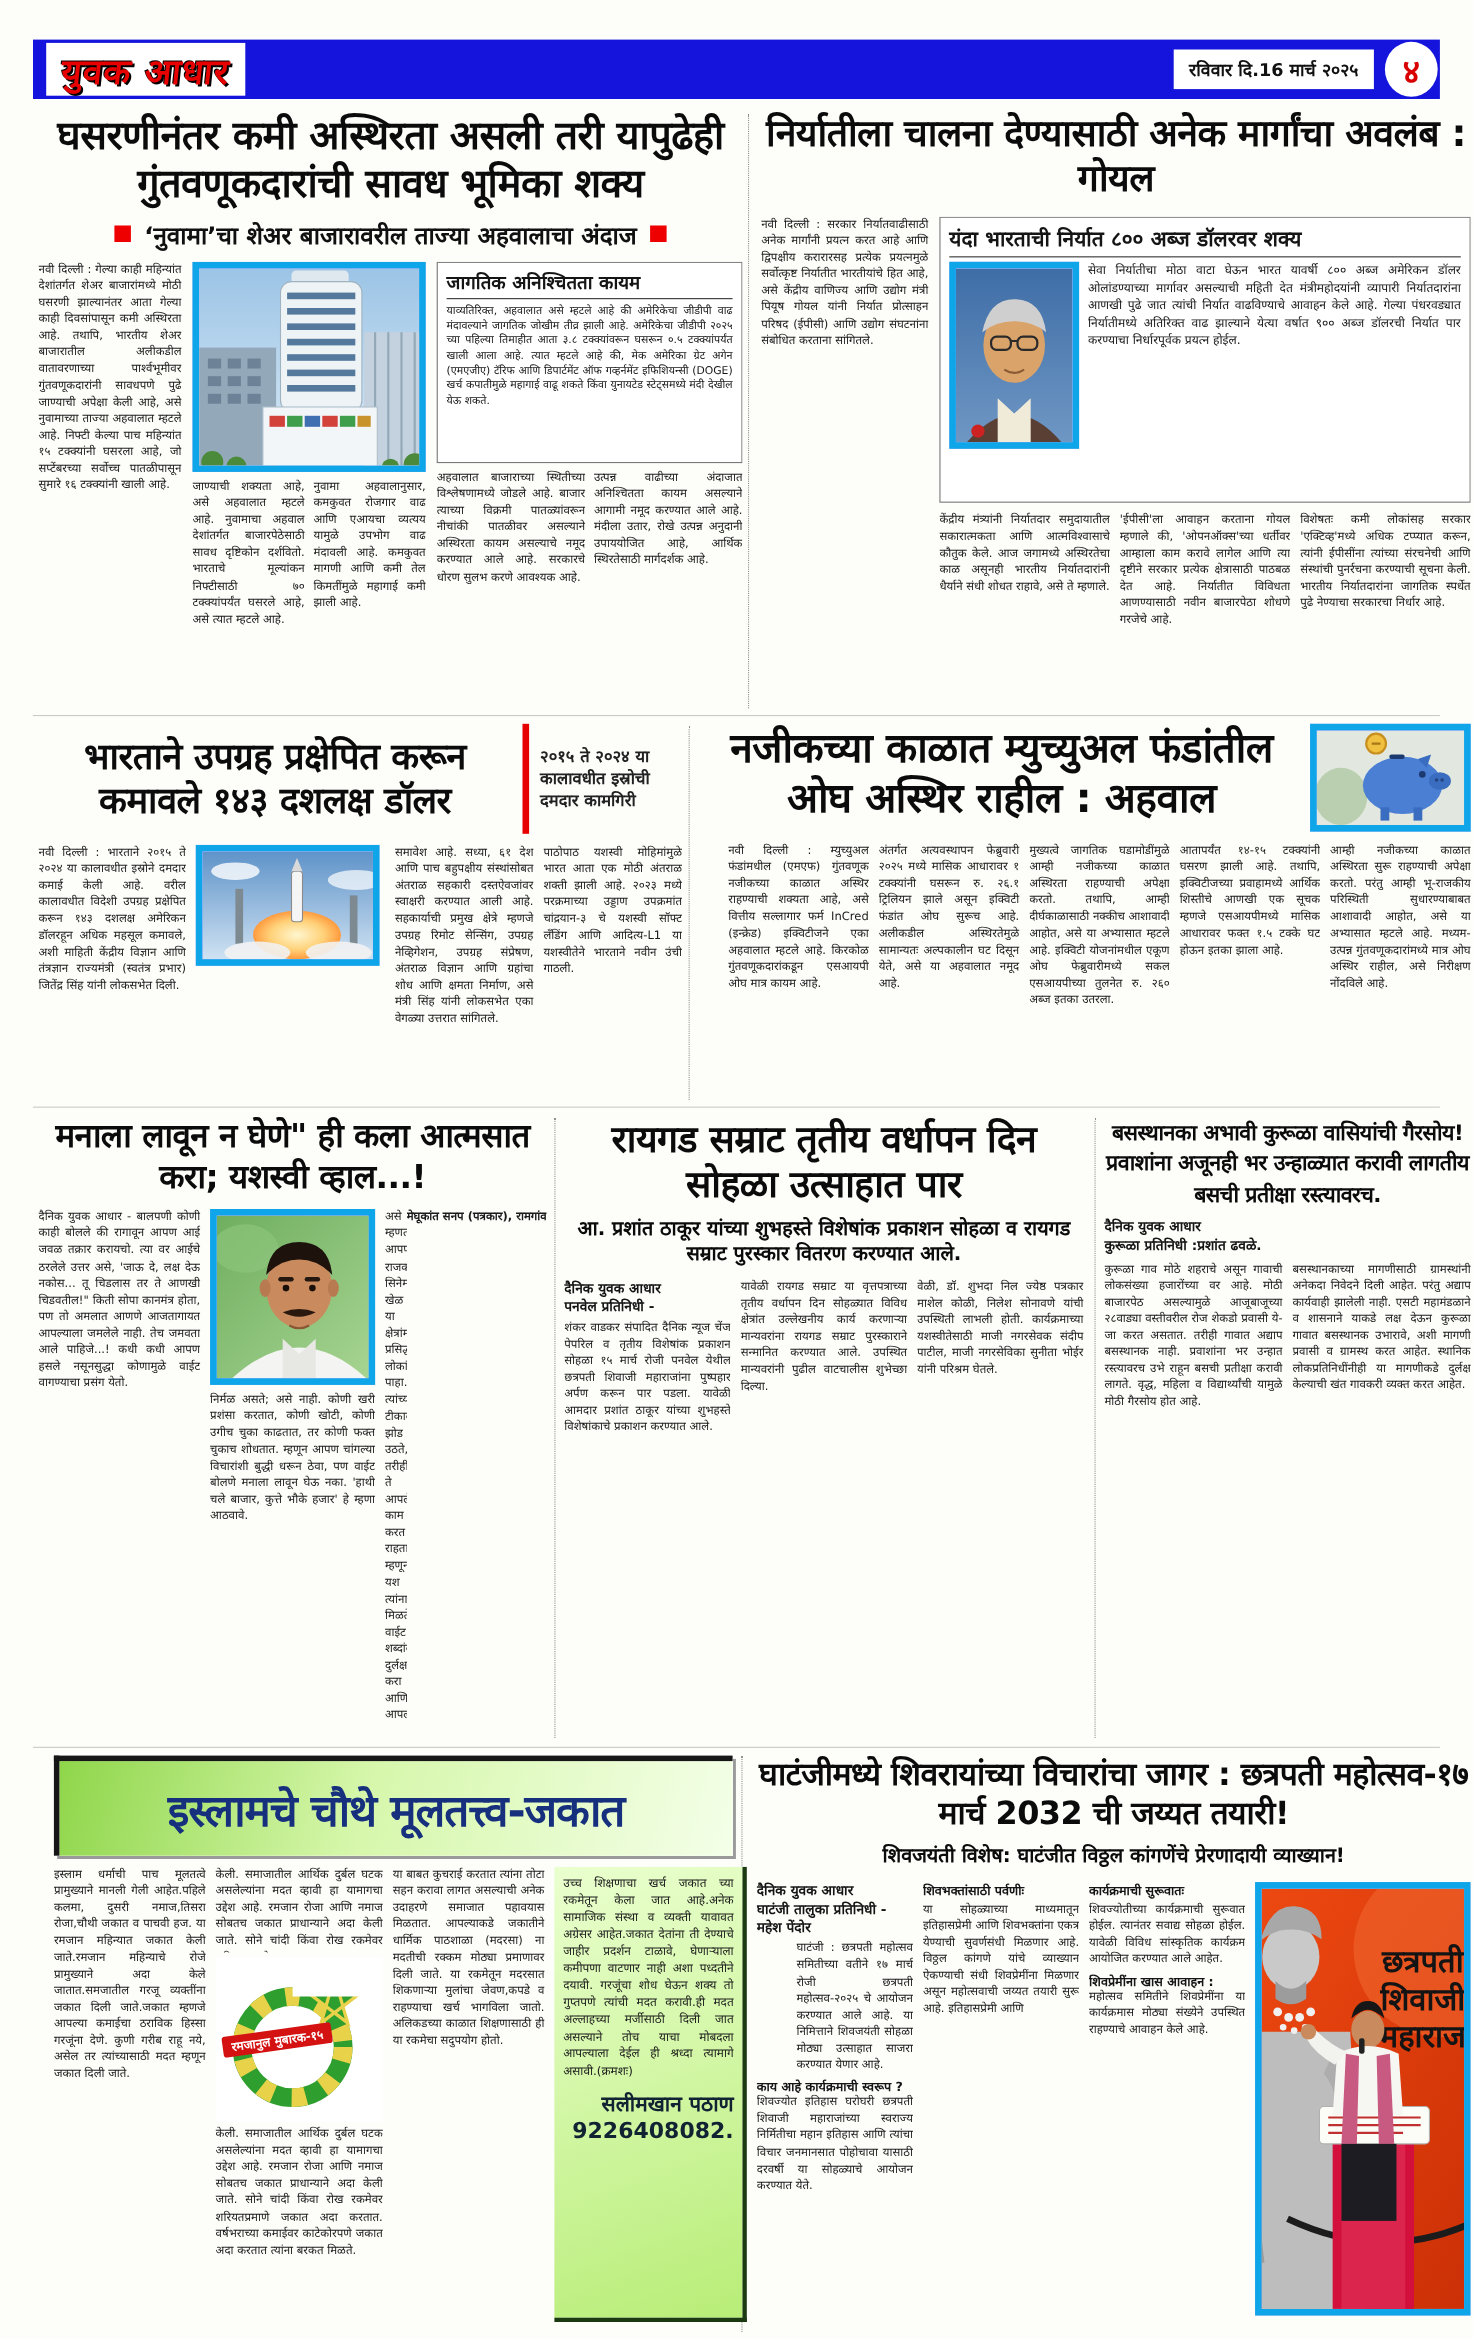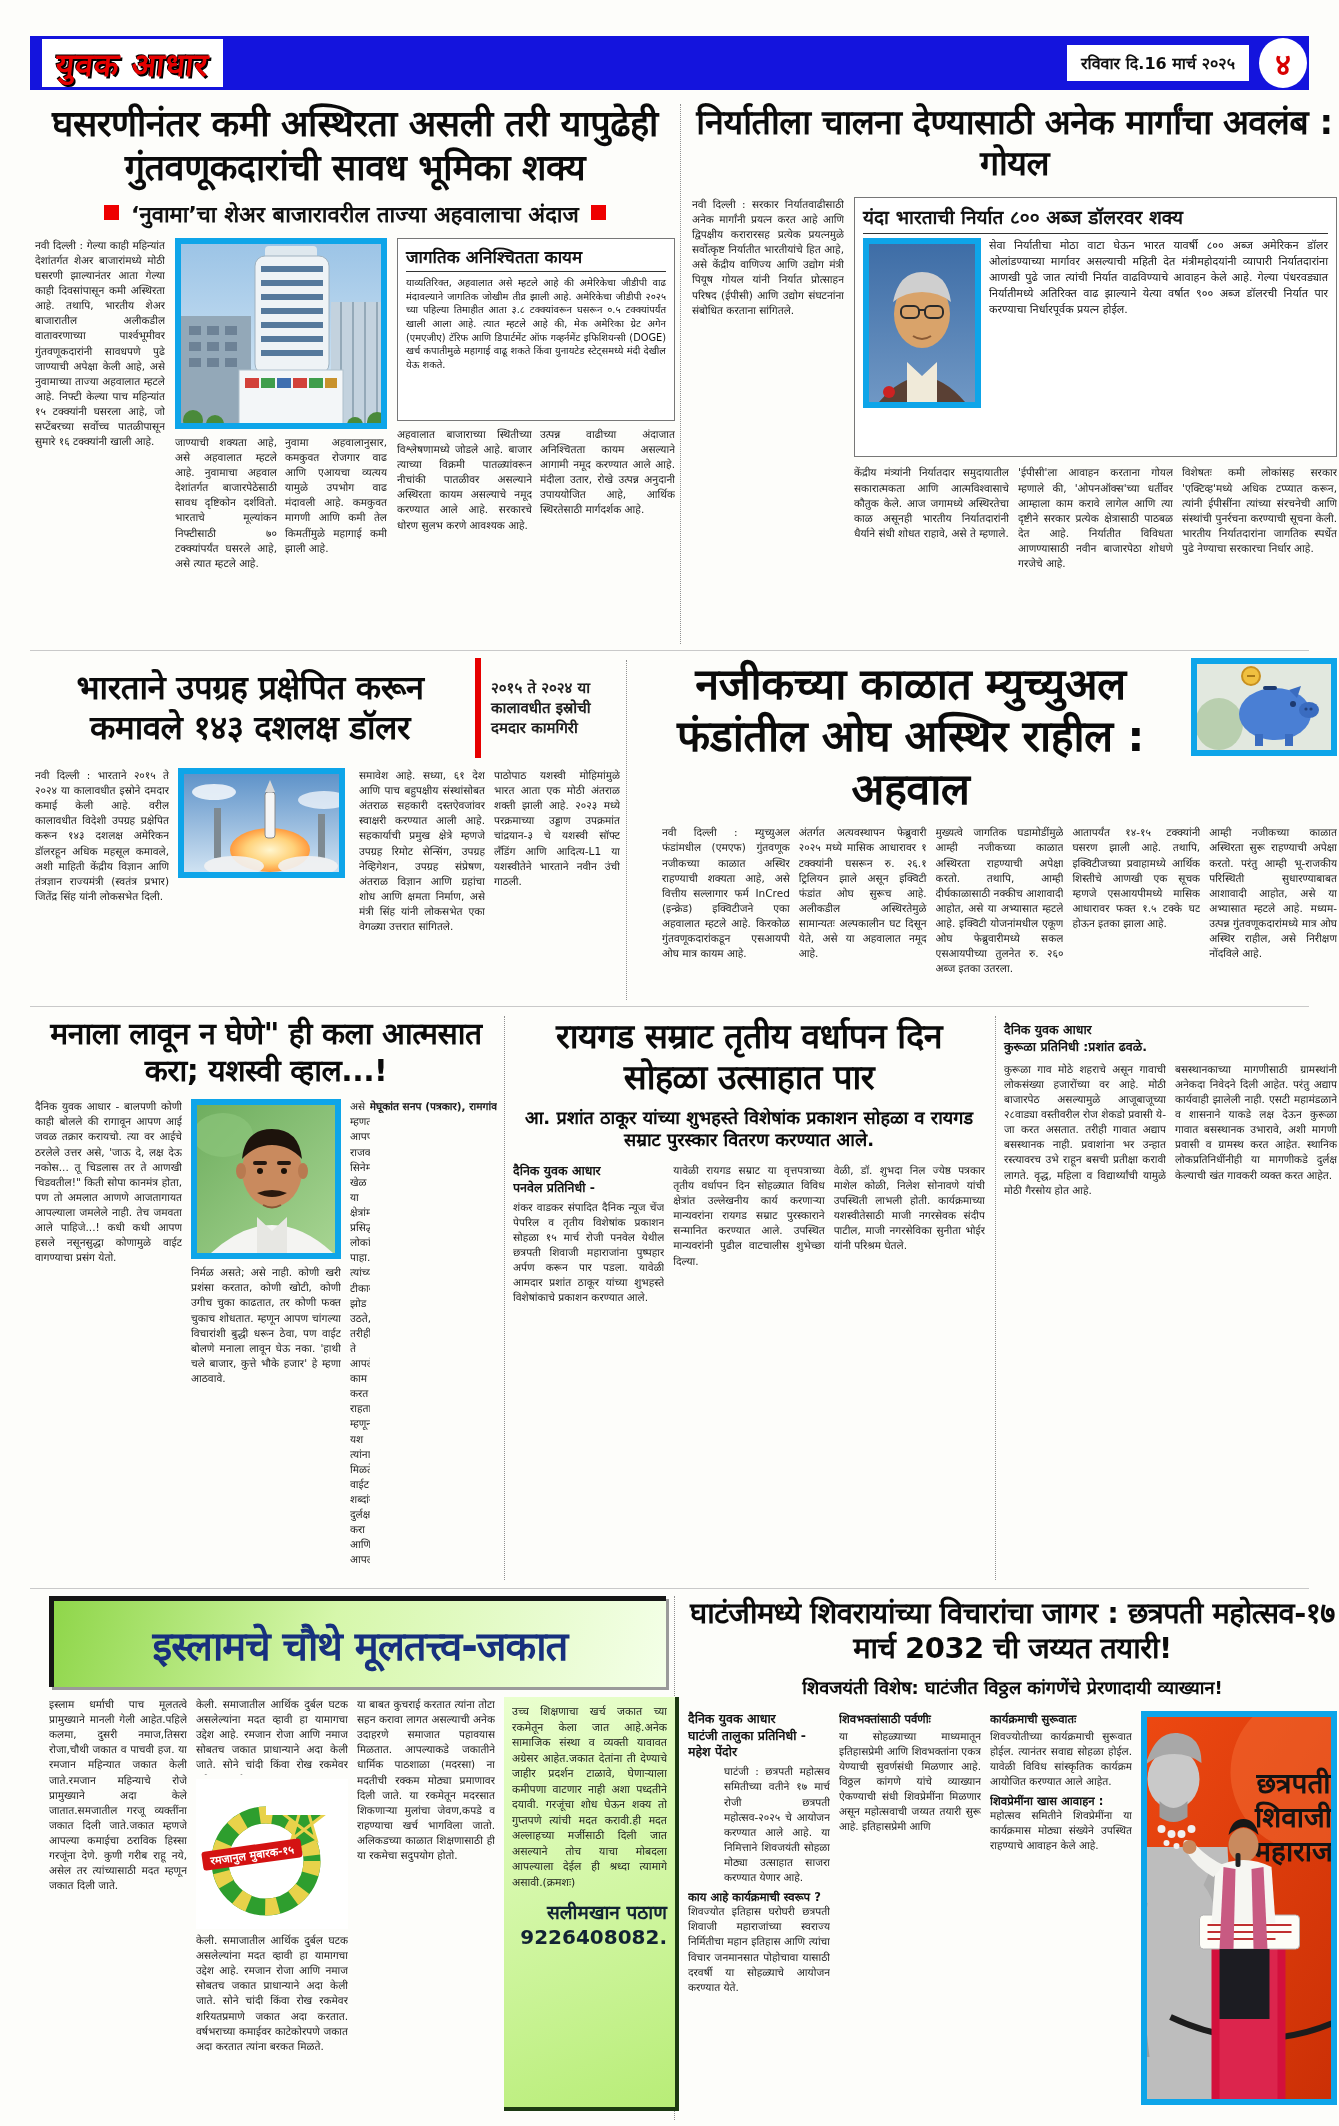--- a/index.html
+++ b/index.html
@@ -227,21 +227,21 @@
       </div>
       <div class="col" style="flex:1;">देशांसह आतापर्यंत ३४ देशांचे उपग्रह प्रक्षेपित केले आहेतः प्रक्षेपित केलेल्या एकूण ३९३ परदेशी उपग्रहांपैकी २३२ यूएस, ८३ यूके, १९ सिंगापूर, कॅनडा (८), कोरिया (५), लक्झेंबर्ग (४), इटली (४), जर्मनी (३), जपान (१), इस्राएल (१), फ्रान्स (१), नेदरलँड्स (१), संयुक्त अरब अमिराती (१) आणि ऑस्ट्रिया (१) यांचा समावेश आहे.</div>
     </div>
     <div class="col" style="flex:1;">समावेश आहे. सध्या, ६१ देश आणि पाच बहुपक्षीय संस्थांसोबत अंतराळ सहकारी दस्तऐवजांवर स्वाक्षरी करण्यात आली आहे. सहकार्याची प्रमुख क्षेत्रे म्हणजे उपग्रह रिमोट सेन्सिंग, उपग्रह नेव्हिगेशन, उपग्रह संप्रेषण, अंतराळ विज्ञान आणि ग्रहांचा शोध आणि क्षमता निर्माण, असे मंत्री सिंह यांनी लोकसभेत एका वेगळ्या उत्तरात सांगितले.</div>
     <div class="col" style="flex:1;">पाठोपाठ यशस्वी मोहिमांमुळे भारत आता एक मोठी अंतराळ शक्ती झाली आहे. २०२३ मध्ये परक्रमाच्या उड्डाण उपक्रमांत चांद्रयान-३ चे यशस्वी सॉफ्ट लँडिंग आणि आदित्य-L1 या यशस्वीतेने भारताने नवीन उंची गाठली.</div>
   </div>
 </div>
 
 <div class="abs" style="left:642px;top:658px;width:695px;height:344px;">
   <div style="display:flex;gap:12px;">
-    <div class="hl" style="font-size:43px;flex:1;">नजीकच्या काळात म्युच्युअल फंडांतील ओघ अस्थिर राहील : अहवाल</div>
+    <div class="hl" style="font-size:37px;flex:1;">नजीकच्या काळात म्युच्युअल फंडांतील ओघ अस्थिर राहील : अहवाल</div>
     <div class="img-frame" style="width:134px;height:86px;flex:0 0 auto;">
       <svg width="134" height="86" viewBox="0 0 134 86">
         <rect width="134" height="86" fill="#e2e8df"></rect>
         <ellipse cx="22" cy="60" rx="24" ry="26" fill="#a8c49a" opacity="0.7"></ellipse>
         <ellipse cx="78" cy="50" rx="36" ry="26" fill="#4a7fd4"></ellipse>
         <ellipse cx="112" cy="46" rx="10" ry="8" fill="#3a6cc0"></ellipse>
         <circle cx="109" cy="45" r="1.6" fill="#23437e"></circle>
           <circle cx="114" cy="45" r="1.6" fill="#23437e"></circle>
         <polygon points="92,26 104,22 100,34" fill="#3a6cc0"></polygon>
         <circle cx="96" cy="40" r="3" fill="#1d3a70"></circle>
@@ -308,20 +308,21 @@
       <div class="byline-bold">दैनिक युवक आधार</div>
       <div class="byline-bold">पनवेल प्रतिनिधी -</div>
       <div class="col" style="flex:1;margin-top:3px;">शंकर वाडकर संपादित दैनिक न्यूज चेंज पेपरिल व तृतीय विशेषांक प्रकाशन सोहळा १५ मार्च रोजी पनवेल येथील छत्रपती शिवाजी महाराजांना पुष्पहार अर्पण करून पार पडला. यावेळी आमदार प्रशांत ठाकूर यांच्या शुभहस्ते विशेषांकाचे प्रकाशन करण्यात आले.</div>
     </div>
     <div class="col" style="flex:1;">यावेळी रायगड सम्राट या वृत्तपत्राच्या तृतीय वर्धापन दिन सोहळ्यात विविध क्षेत्रांत उल्लेखनीय कार्य करणाऱ्या मान्यवरांना रायगड सम्राट पुरस्काराने सन्मानित करण्यात आले. उपस्थित मान्यवरांनी पुढील वाटचालीस शुभेच्छा दिल्या.</div>
     <div class="col" style="flex:1;">वेळी, डॉ. शुभदा निल ज्येष्ठ पत्रकार माशेल कोळी, निलेश सोनावणे यांची उपस्थिती लाभली होती. कार्यक्रमाच्या यशस्वीतेसाठी माजी नगरसेवक संदीप पाटील, माजी नगरसेविका सुनीता भोईर यांनी परिश्रम घेतले.</div>
   </div>
 </div>
 
 <div class="abs" style="left:1004px;top:1016px;width:333px;height:564px;">
+  <div class="hl" style="font-size:19.5px;line-height:1.45;">बसस्थानका अभावी कुरूळा वासियांची गैरसोय! प्रवाशांना अजूनही भर उन्हाळ्यात करावी लागतीय बसची प्रतीक्षा रस्त्यावरच.</div>
   <div class="byline-bold" style="margin-top:6px;">दैनिक युवक आधार</div>
   <div class="byline-bold">कुरूळा प्रतिनिधी :प्रशांत ढवळे.</div>
   <div class="body-row" style="margin-top:6px;height:400px;gap:9px;">
     <div class="col" style="flex:1;">कुरूळा गाव मोठे शहराचे असून गावाची लोकसंख्या हजारोंच्या वर आहे. मोठी बाजारपेठ असल्यामुळे आजूबाजूच्या २८वाड्या वस्तीवरील रोज शेकडो प्रवासी ये-जा करत असतात. तरीही गावात अद्याप बसस्थानक नाही. प्रवाशांना भर उन्हात रस्त्यावरच उभे राहून बसची प्रतीक्षा करावी लागते. वृद्ध, महिला व विद्यार्थ्यांची यामुळे मोठी गैरसोय होत आहे.</div>
     <div class="col" style="flex:1;">बसस्थानकाच्या मागणीसाठी ग्रामस्थांनी अनेकदा निवेदने दिली आहेत. परंतु अद्याप कार्यवाही झालेली नाही. एसटी महामंडळाने व शासनाने याकडे लक्ष देऊन कुरूळा गावात बसस्थानक उभारावे, अशी मागणी प्रवासी व ग्रामस्थ करत आहेत. स्थानिक लोकप्रतिनिधींनीही या मागणीकडे दुर्लक्ष केल्याची खंत गावकरी व्यक्त करत आहेत.</div>
   </div>
 </div>
 
 <div class="abs" style="left:49px;top:1596px;width:630px;height:526px;">
   <div class="islam-head" style="width:612px;height:86px;">

